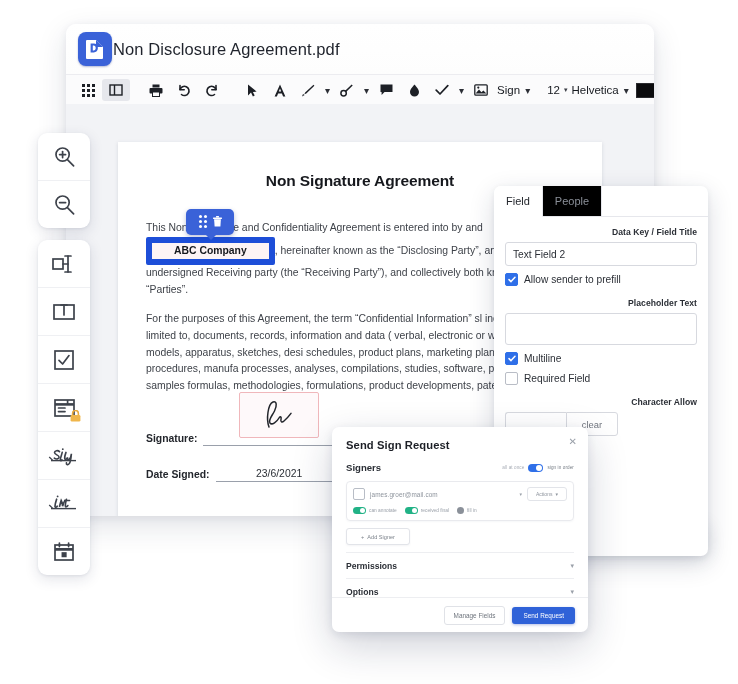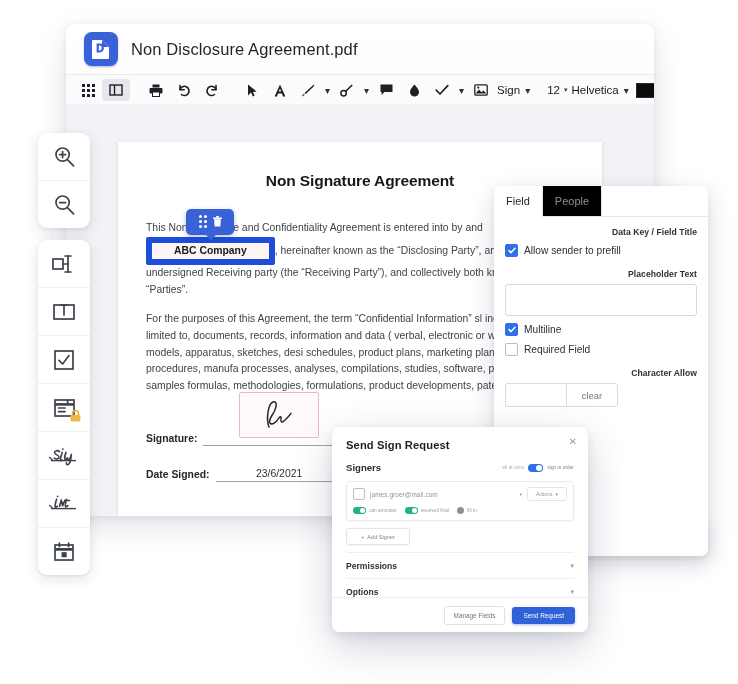--- a/index.html
+++ b/index.html
@@ -15,21 +15,21 @@
 
   
   .app-window{
     position:absolute;left:66px;top:24px;width:588px;height:492px;
     background:#ffffff;
     border-radius:10px;
     box-shadow:0 10px 30px rgba(25,35,70,.13), 0 2px 8px rgba(25,35,70,.07);
     overflow:hidden;
   }
   .titlebar{
-    height:50px;display:flex;align-items:center;gap:13px;padding:0 18px;
+    height:50px;display:flex;align-items:center;gap:1px;padding:0 12px;
     background:linear-gradient(#ffffff,#fdfdfd);
     border-bottom:1px solid #ececf0;
   }
   .app-logo{
     width:34px;height:34px;border-radius:8px;background:#3a62d8;
     display:flex;align-items:center;justify-content:center;flex:0 0 auto;
     box-shadow:0 1px 2px rgba(40,60,140,.35);
   }
   .doc-title{
     font-size:16.5px;color:#1f232c;letter-spacing:.1px;font-weight:400;
@@ -491,20 +491,21 @@
     <div class="email-add">Add</div>
   </div>
 
   <div class="field-panel">
     <div class="fp-tabs">
       <div class="fp-tab sel">Field</div>
       <div class="fp-tab">People</div>
     </div>
     <div class="fp-body">
       <div class="fp-label">Data Key / Field Title</div>
+      <div class="fp-input">Text Field 2</div>
 
       <div class="fp-check">
         <span class="cb on">
           <svg width="8" height="7" viewBox="0 0 8 7" fill="none" stroke="#fff" stroke-width="1.5" stroke-linecap="round" stroke-linejoin="round">
               <path d="M1 3.6 L3 5.6 L7 1.2"></path>
             </svg>
         </span>
         <span>Allow sender to prefill</span>
       </div>
 

